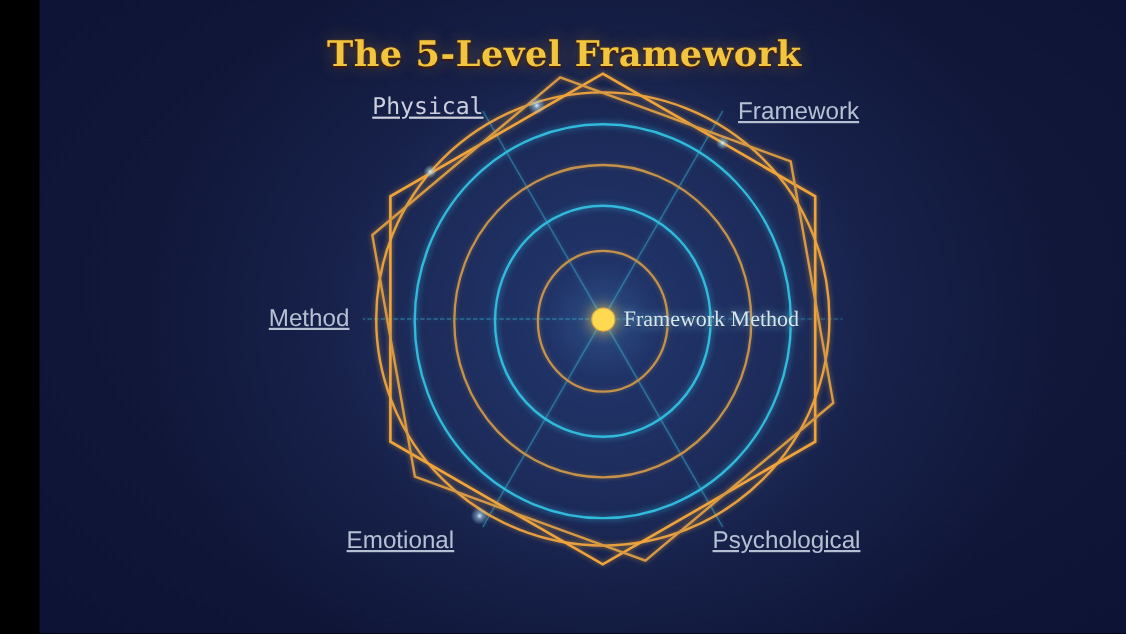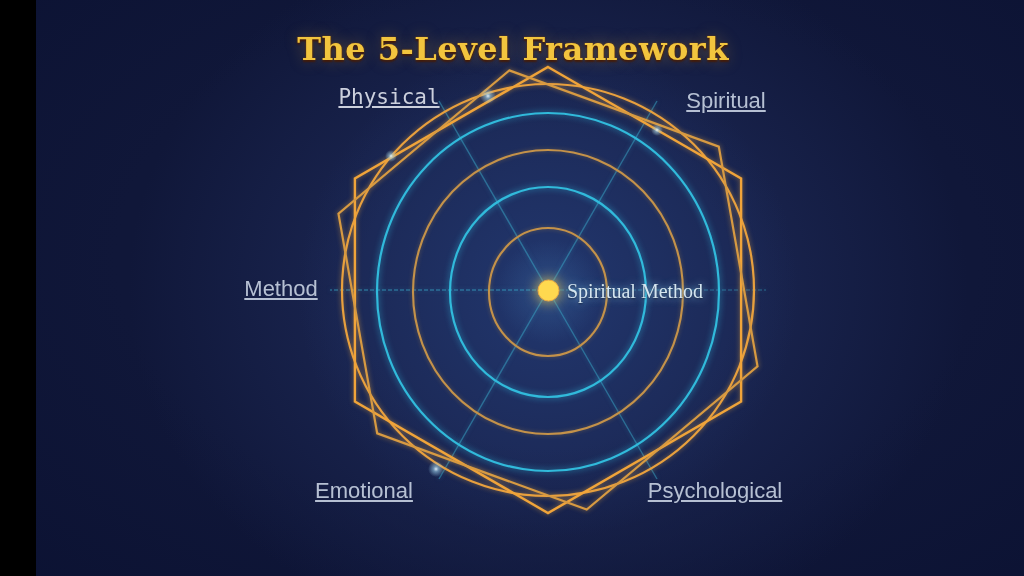--- a/index.html
+++ b/index.html
@@ -83,23 +83,23 @@
       <circle cx="621" cy="130" r="6" fill="url(#spark)"></circle>
     </g>
 
     <circle class="dot-glow" cx="512.5" cy="290.5" r="10.5" fill="#ffd94f" stroke="#e8a948" stroke-width="1"></circle>
   </svg>
 
   <div class="txt title" style="left:477px;top:49px;">The 5-Level Framework</div>
 
   <div class="txt axis-label mono" style="left:353px;top:97px;">Physical</div>
 
-  <div class="txt axis-label" style="left:690px;top:101px;">Spiritual</div>
+  <div class="txt axis-label" style="left:690px;top:101px;">Framework</div>
 
   <div class="txt axis-label" style="left:245px;top:289px;">Method</div>
 
   <div class="txt axis-label" style="left:679px;top:491px;">Psychological</div>
 
   <div class="txt axis-label" style="left:328px;top:491px;">Emotional</div>
 
-  <div class="center-label" style="left:531px;top:291px;">Spiritual Method</div>
+  <div class="center-label" style="left:531px;top:291px;">Framework Method</div>
 
 </div>
 
 </body></html>

